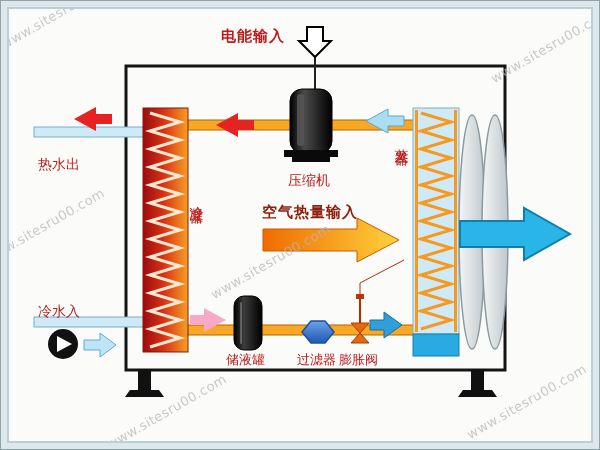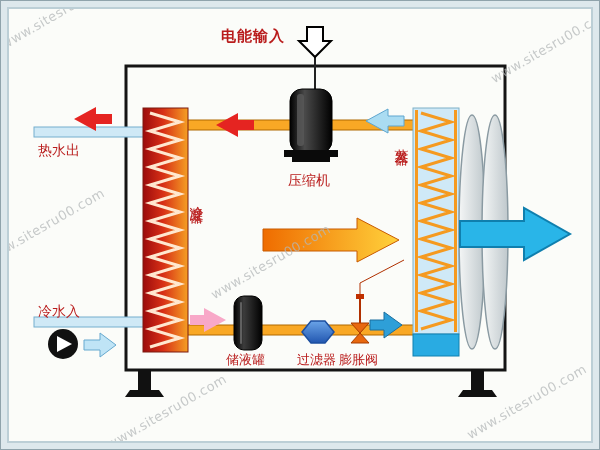--- a/index.html
+++ b/index.html
@@ -137,25 +137,26 @@
 
     <g>
       <circle cx="63" cy="344" r="15" fill="#111"></circle>
       <polygon points="57,336 57,352 72,344" fill="#fff"></polygon>
     </g>
 
     <polygon points="307,27 323,27 323,41 331,41 315,57 299,41 307,41" fill="#ffffff" stroke="#000" stroke-width="2"></polygon>
   </svg>
 
   <div class="lbl big" style="left:221px;top:28px;">电能输入</div>
-  <div class="lbl" style="left:38px;top:142px;">热水出</div>
+  <div class="lbl" style="left:38px;top:156px;">热水出</div>
   <div class="lbl" style="left:38px;top:279px;margin-top:24px;">冷水入</div>
   <div class="lbl vert" style="left:189px;top:195px;">冷凝器</div>
   <div class="lbl" style="left:288px;top:172px;">压缩机</div>
   <div class="lbl vert" style="left:394px;top:137px;">蒸发器</div>
+  <div class="lbl big heat" style="left:262px;top:204px;">空气热量输入</div>
   <div class="lbl small" style="left:226px;top:353px;">储液罐</div>
   <div class="lbl small" style="left:297px;top:353px;">过滤器</div>
   <div class="lbl small" style="left:339px;top:353px;">膨胀阀</div>
 
   <div class="wm" style="left:2px;top:38px;">www.sitesru00.com</div>
   <div class="wm" style="left:492px;top:72px;">www.sitesru00.com</div>
   <div class="wm" style="left:-14px;top:252px;">www.sitesru00.com</div>
   <div class="wm" style="left:212px;top:288px;">www.sitesru00.com</div>
   <div class="wm" style="left:468px;top:428px;">www.sitesru00.com</div>
   <div class="wm" style="left:108px;top:438px;">www.sitesru00.com</div>

